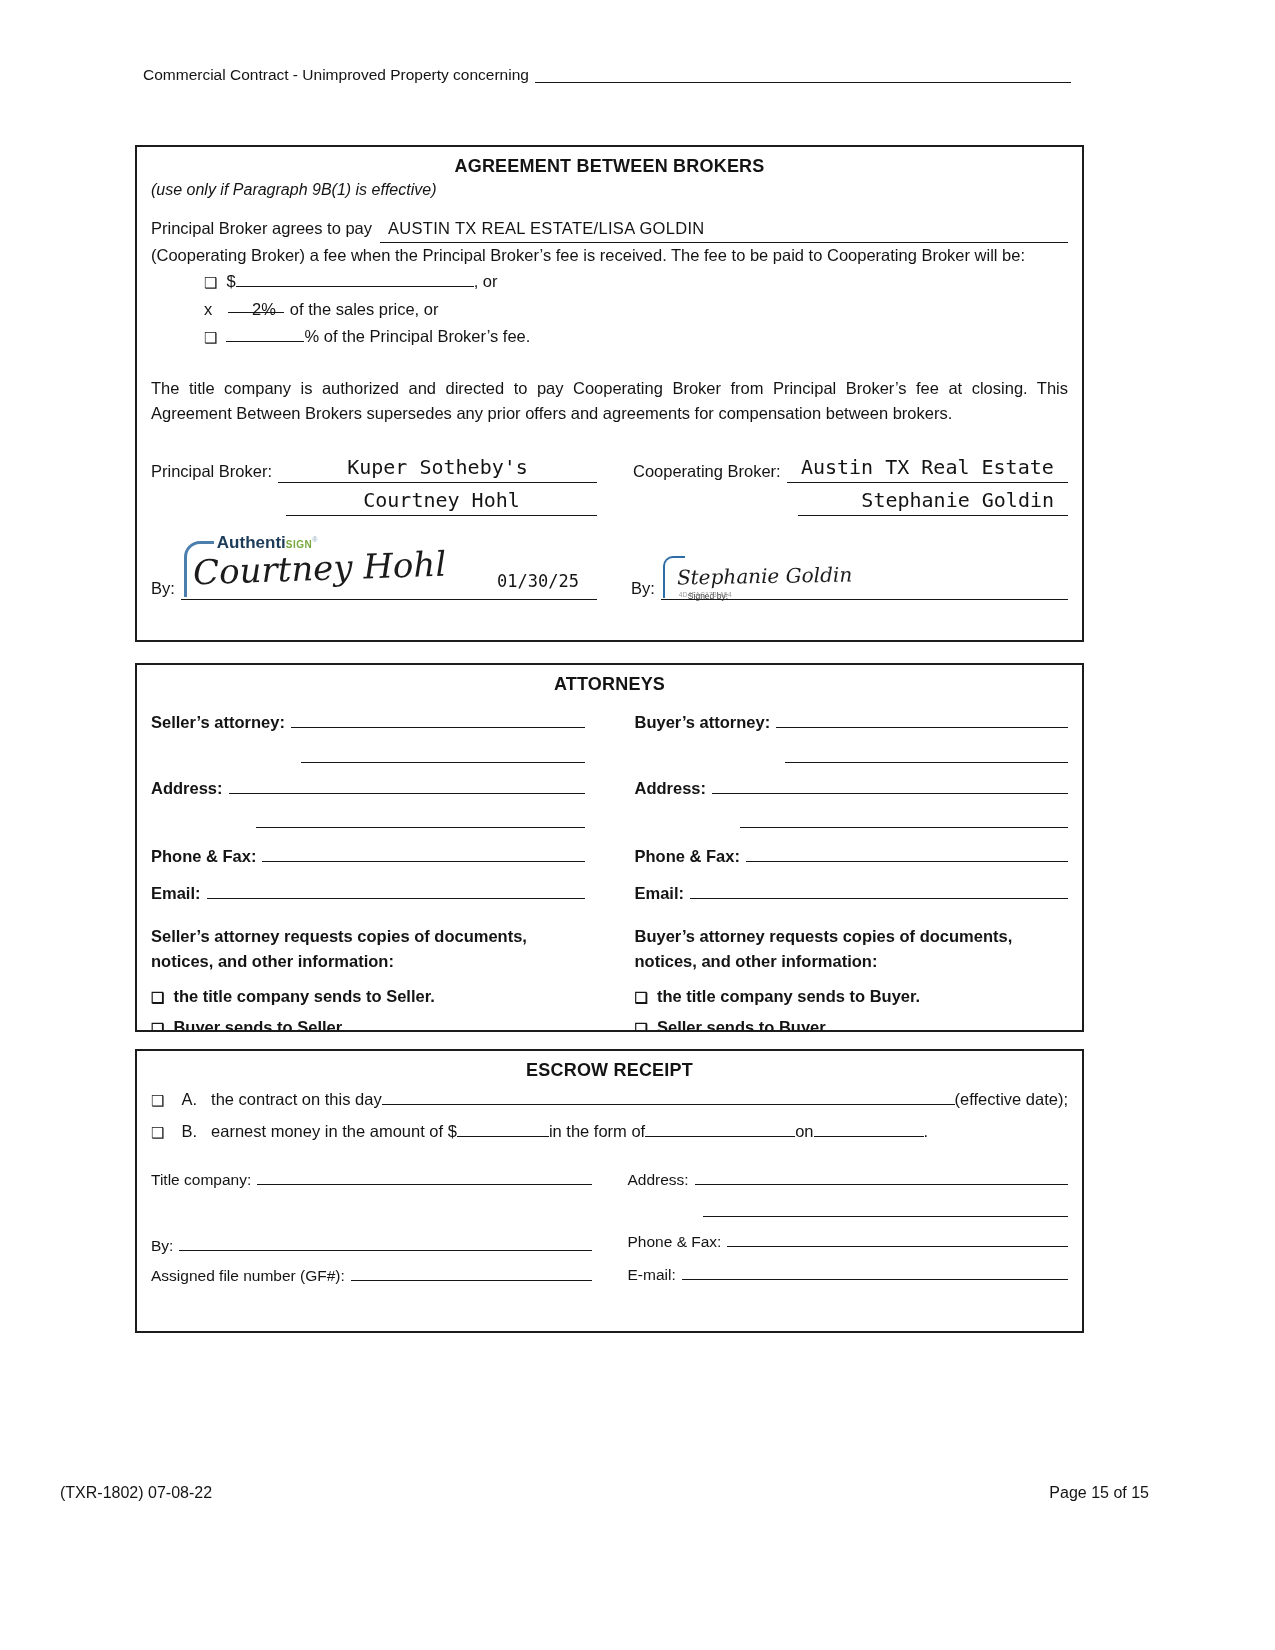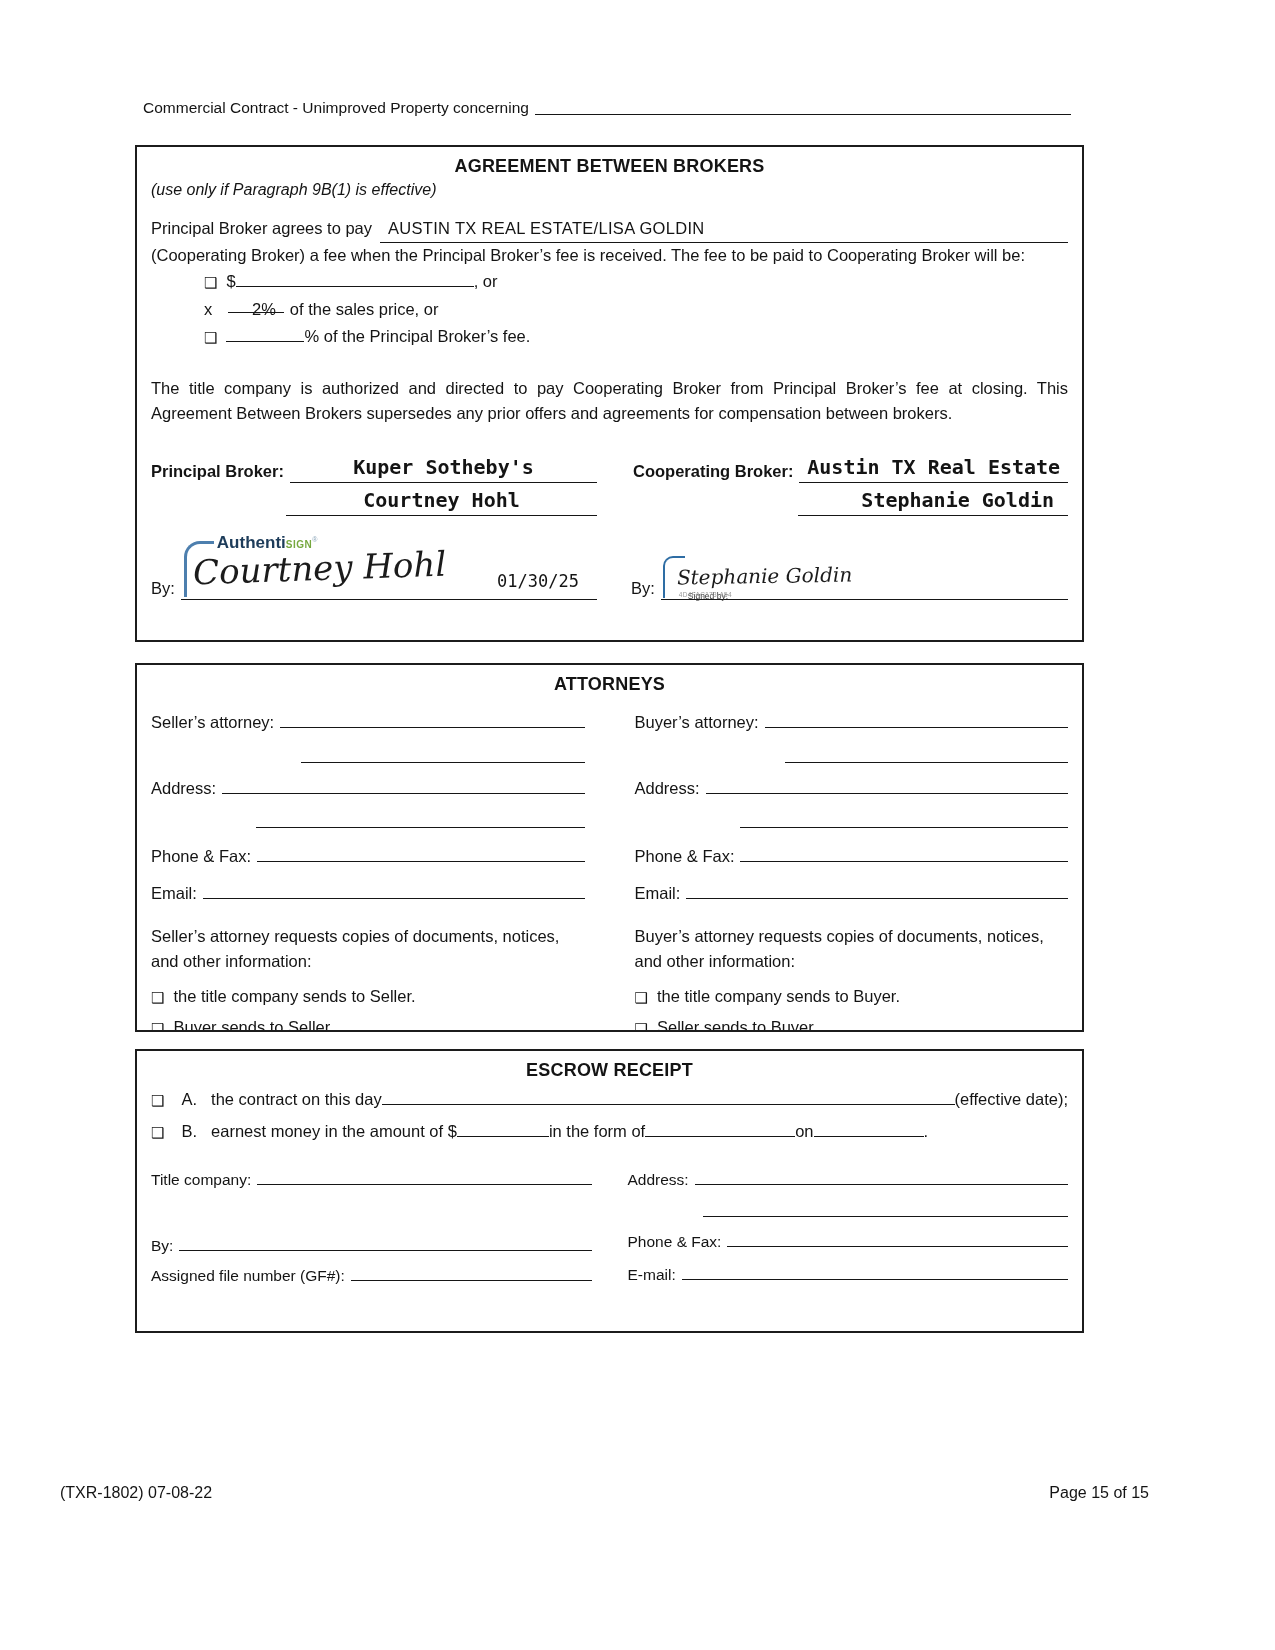--- a/index.html
+++ b/index.html
@@ -17,21 +17,21 @@
 
   
   .ul-flex { flex: 1 1 auto; border-bottom: 1.7px solid #161616; height: 1.05em; min-width: 20px; }
   .ul-seg  { display: inline-block; border-bottom: 1.7px solid #161616; height: 1.05em; vertical-align: baseline; }
   .cb { font-size: 15px; margin-right: 9px; transform: translateY(1px); color:#161616; }
   .nowrap { white-space: nowrap; }
 
   
   .header-row {
     position: absolute; left: 143px; top: 66px; width: 928px;
-    display: flex; align-items: flex-start; font-size: 15.5px; margin-top: 33px;
+    display: flex; align-items: center; font-size: 15.5px;
   }
   .header-row .ul-flex { margin-left: 6px; }
   .footer-row {
     position: absolute; left: 60px; top: 1484px; width: 1089px;
     display: flex; justify-content: space-between; font-size: 16px;
   }
 
   
   .formbox {
     position: absolute; left: 135px; width: 949px;
@@ -45,21 +45,21 @@
   .box-subtitle { text-align: left; font-style: italic; font-size: 16px; margin-top: 4px; }
   .para { text-align: justify; line-height: 1.56; }
 
   
   .pay-line { display: flex; align-items: baseline; margin-top: 17px; line-height: 1.56; }
   .pay-fill { flex: 1; border-bottom: 1.8px solid #161616; margin-left: 8px; padding-left: 8px; white-space: nowrap; letter-spacing: .3px; }
   .opt-row { display: flex; align-items: baseline; margin-left: 53px; line-height: 1.64; }
   .opt-mark-x { display:inline-block; width: 14px; margin-right: 10px; }
   .fillfont { font-family: "DejaVu Sans Mono", monospace; font-size: 20px; }
 
-  .broker-cols { display: flex; margin-top: 30px; font-weight: bold; }
+  .broker-cols { display: flex; margin-top: 30px; }
   .b-col-left  { width: 446px; }
   .b-col-right { flex: 1; margin-left: 36px; }
   .b-line1 { display: flex; align-items: flex-end; }
   .b-label { white-space: nowrap; padding-bottom: 2px; }
   .fill-stack { flex: 1; margin-left: 6px; border-bottom: 1.7px solid #161616; text-align: center; line-height: 1; padding-bottom: 5px; }
   .b-line2 { display: flex; margin-top: 7px; }
   .b-line2 .fill-stack { margin-left: 0; }
   .ind-135 { width: 135px; flex: none; }
   .ind-165 { width: 165px; flex: none; }
   .align-right { text-align: right; padding-right: 14px; }
@@ -92,21 +92,21 @@
     position: absolute; left: 2px; top: 4px; width: 22px; height: 42px;
     border-left: 2px solid #2e6da4; border-top: 2px solid #2e6da4;
     border-top-left-radius: 10px;
   }
   .signed-by { position: absolute; left: 27px; top: 0px; font-size: 8.5px; color: #333; margin-top: 39px; }
   .sig-script-small { position: absolute; left: 16px; top: 12px; font-size: 20px; transform: rotate(-1deg); }
   .sig-code { position: absolute; left: 18px; bottom: 1px; font-size: 6.5px; color: #999; letter-spacing: .3px; }
 
   
   .att-cols { display: flex; gap: 50px; margin-top: 16px; }
-  .att-col { flex: 1; min-width: 0; }
+  .att-col { flex: 1; min-width: 0; font-weight: bold; }
   .frow { display: flex; align-items: baseline; }
   .frow .lbl { white-space: nowrap; }
   .frow .ul-flex { margin-left: 6px; }
   .mt13 { margin-top: 13px; } .mt14 { margin-top: 14px; } .mt16 { margin-top: 16px; }
   .frow2 { display: flex; }
   .ind-150 { width: 150px; flex: none; }
   .ind-105 { width: 105px; flex: none; }
   .ind-75  { width: 75px;  flex: none; }
   .req-text { margin-top: 21px; line-height: 1.5; }
   .cb-row { display: flex; align-items: baseline; margin-top: 13px; line-height: 1.3; }

